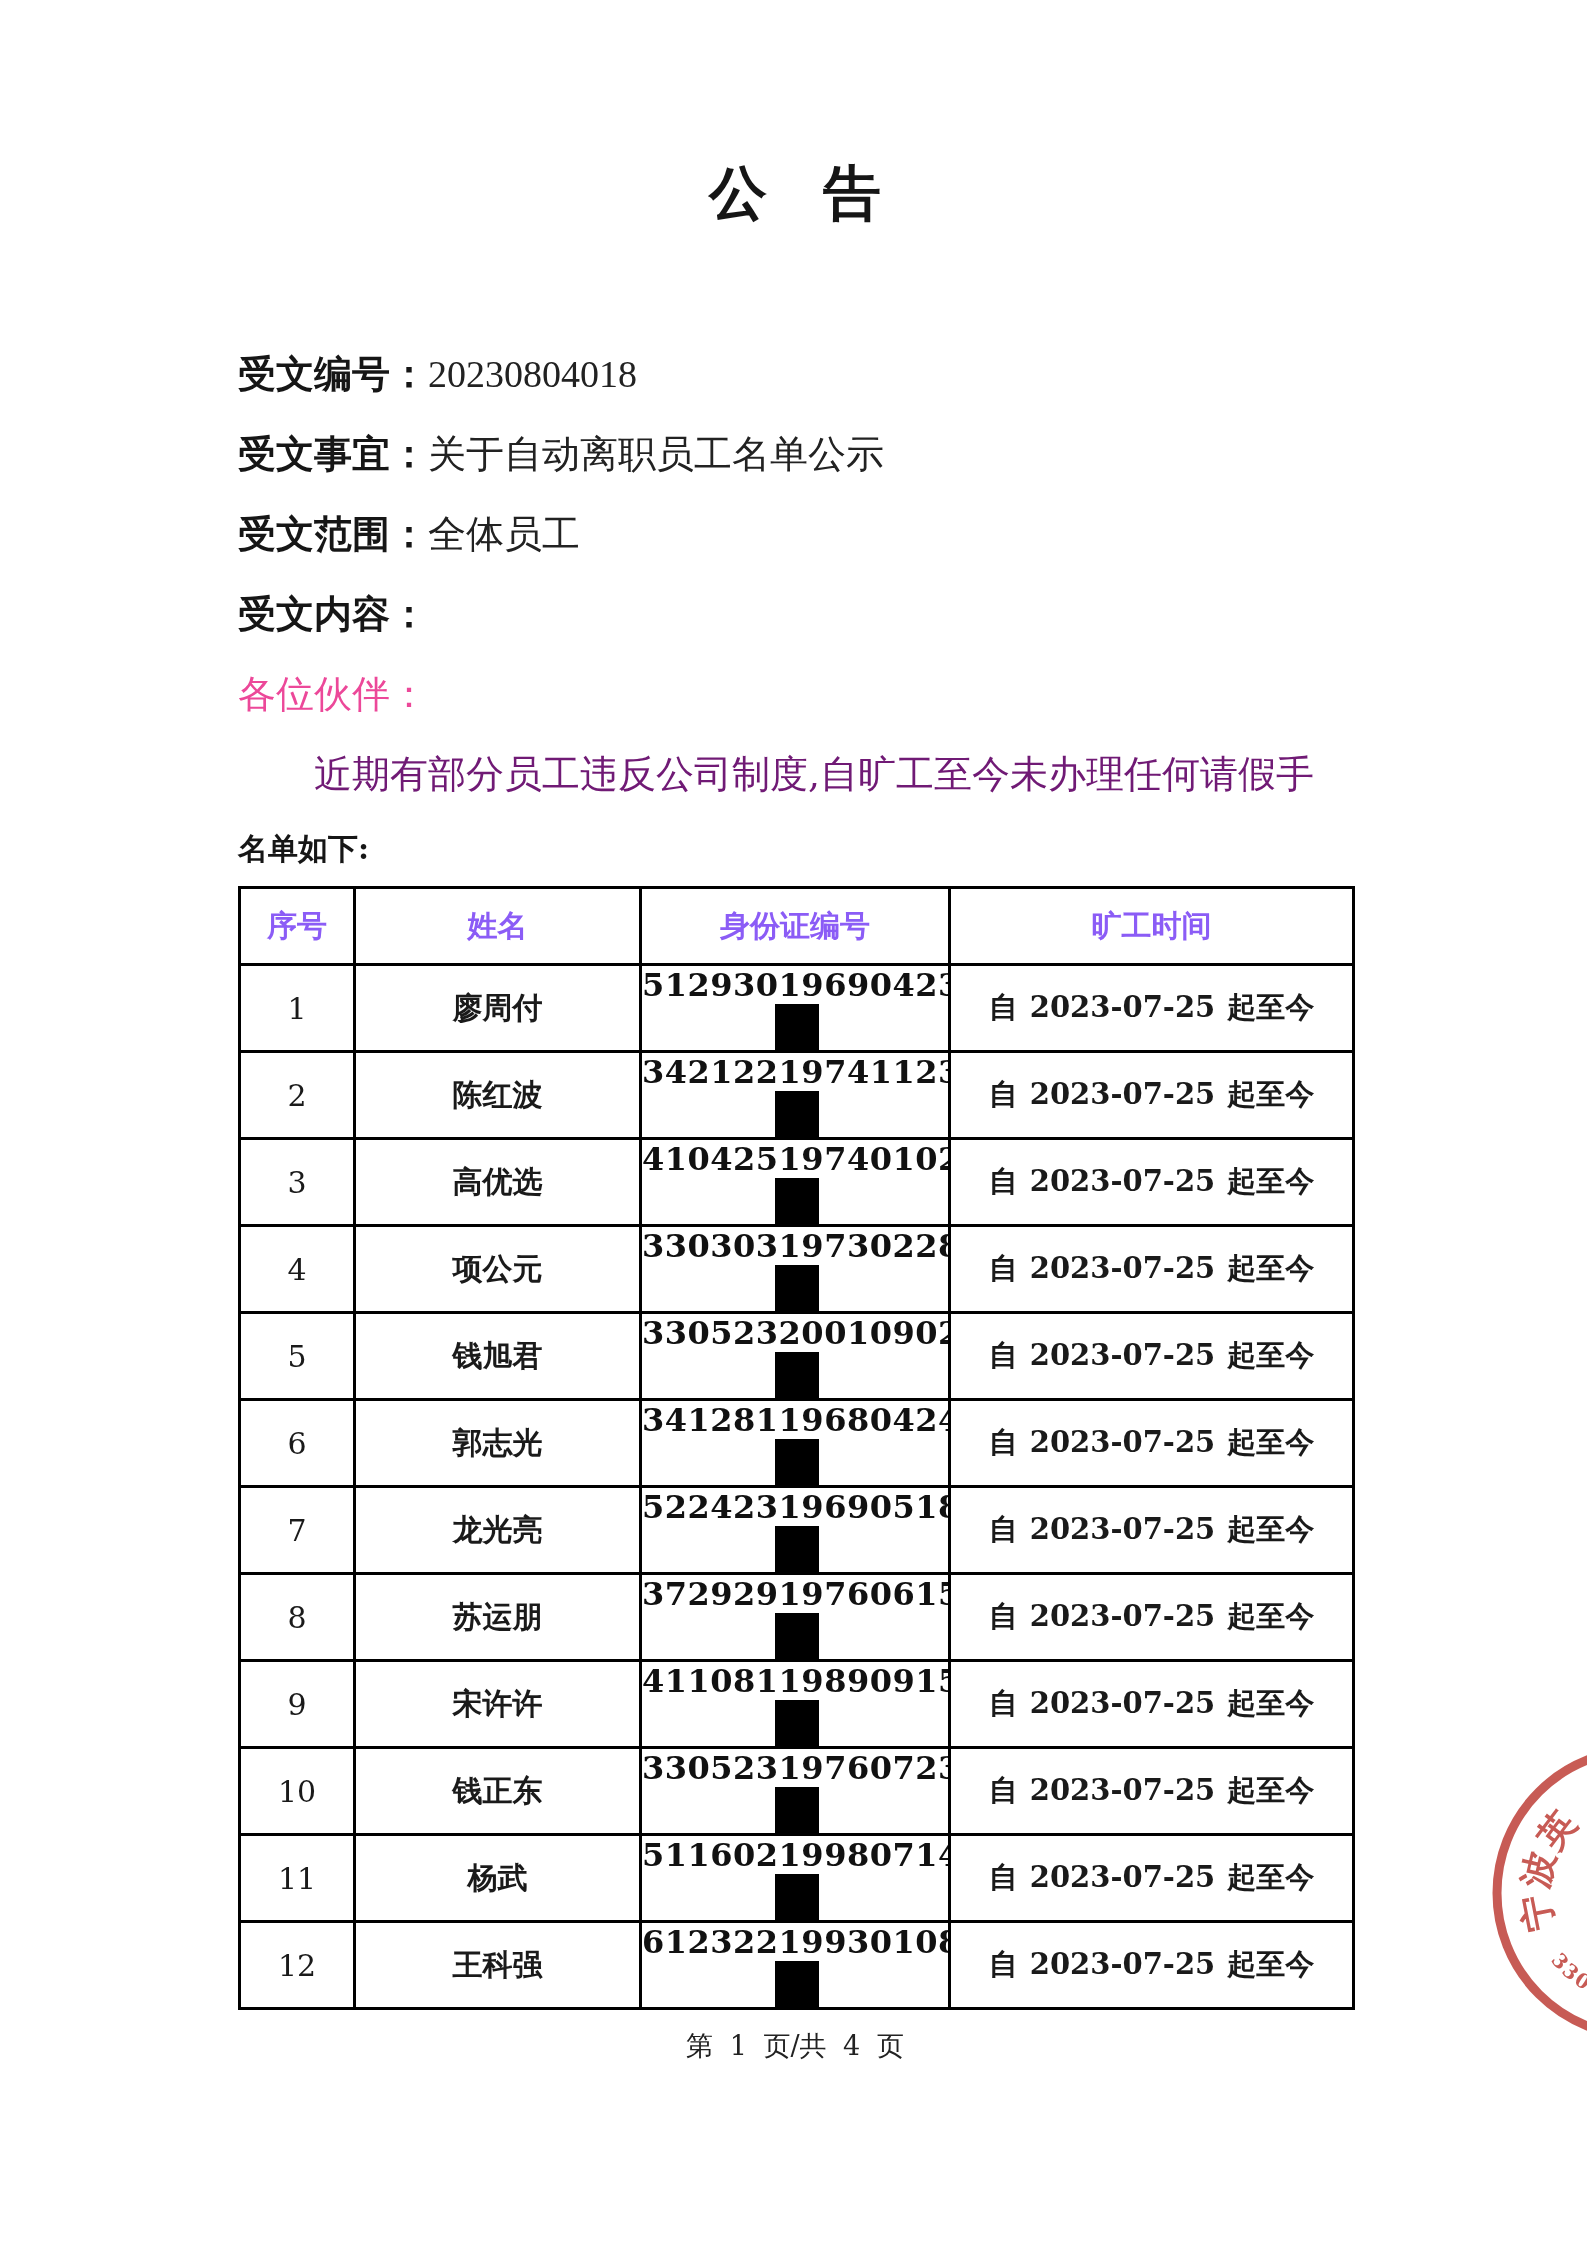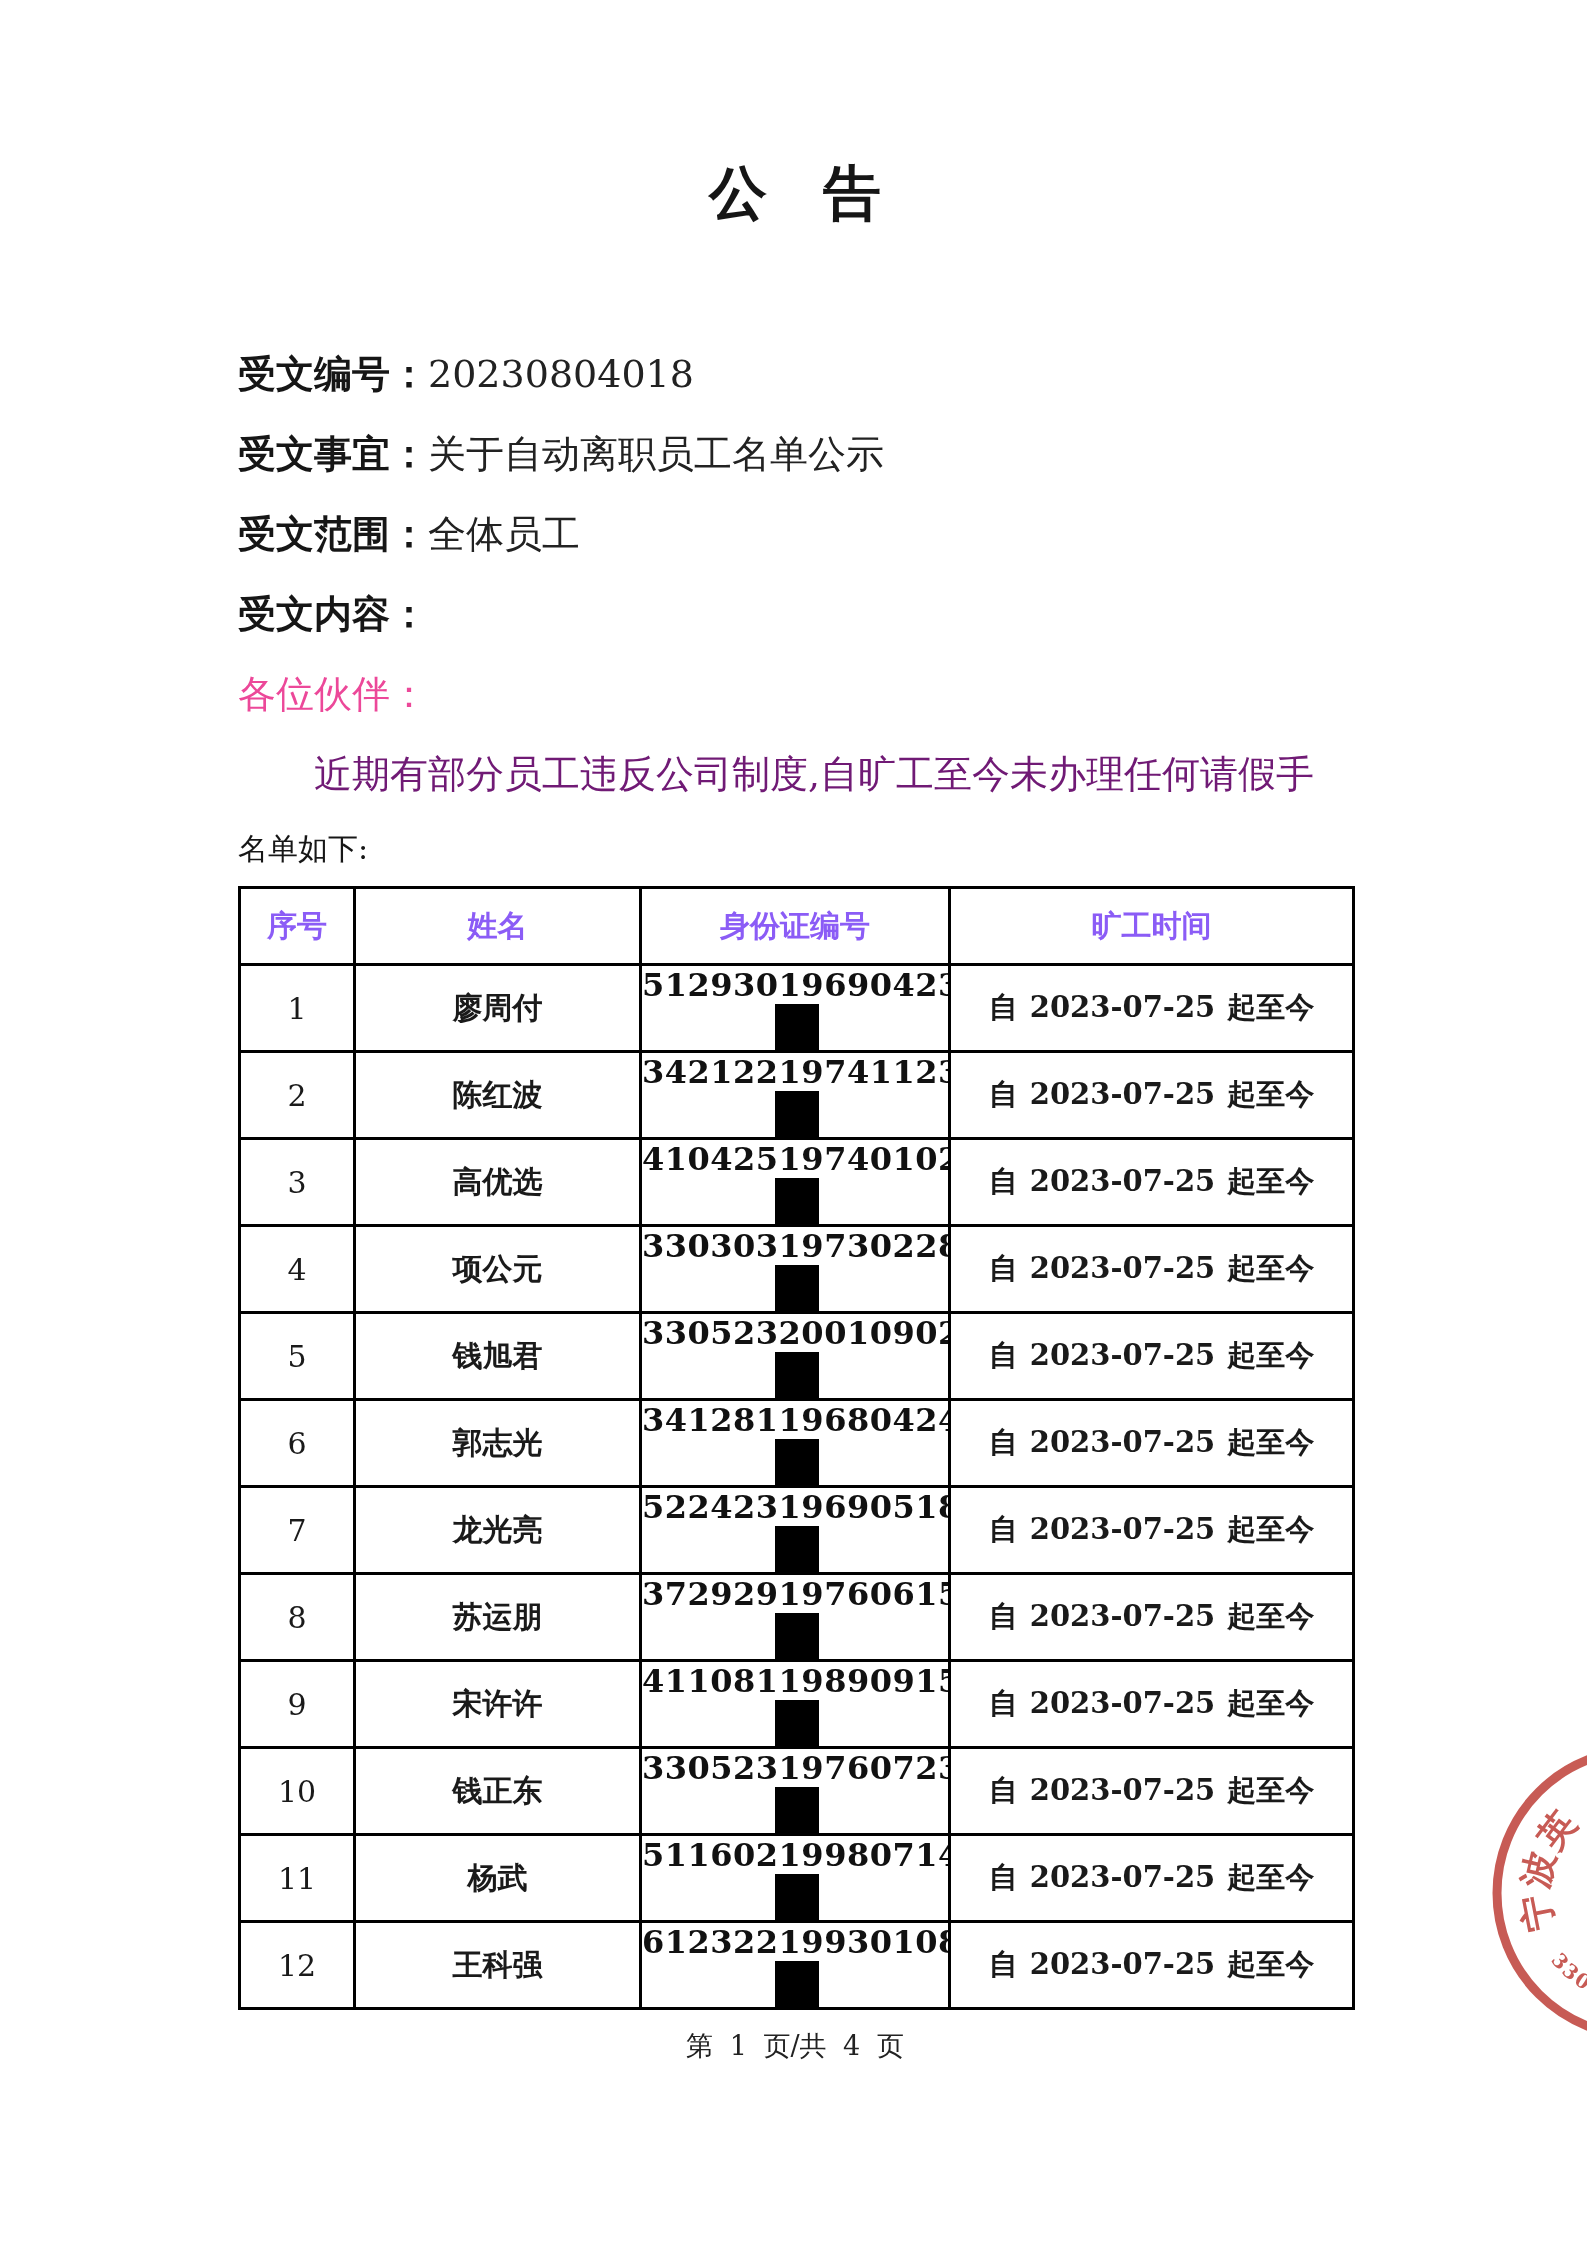--- a/index.html
+++ b/index.html
@@ -19,21 +19,21 @@
   }
   .doc-title{
     margin-top:150px;
     font-size:58px;
     line-height:86px;
     font-weight:700;
     text-align:center;
     word-spacing:36px;
     color:#161616;
   }
-  .fields{margin-top:98px;}
+  .fields{margin-top:98px;font-family:Liberation Serif, serif;}
   .field-line{
     font-size:38px;
     line-height:80px;
     white-space:nowrap;
   }
   .field-label{font-weight:700;color:#161616;}
   .field-value{font-weight:400;color:#222;}
   .salutation{
     font-size:38px;
     line-height:80px;
@@ -43,21 +43,21 @@
     font-size:38px;
     line-height:80px;
     color:#701a75;
     white-space:nowrap;
   }
   .body-line.indent{text-indent:76px;}
   .list-intro{
     margin-top:12px;
     font-size:30px;
     line-height:46px;
-    font-weight:400;
+    font-weight:700;
     color:#161616;
   }
   table.roster{
     margin-top:14px;
     border-collapse:collapse;
     table-layout:fixed;
     width:1114px;
   }
   table.roster th,table.roster td{
     border:3px solid #000;

